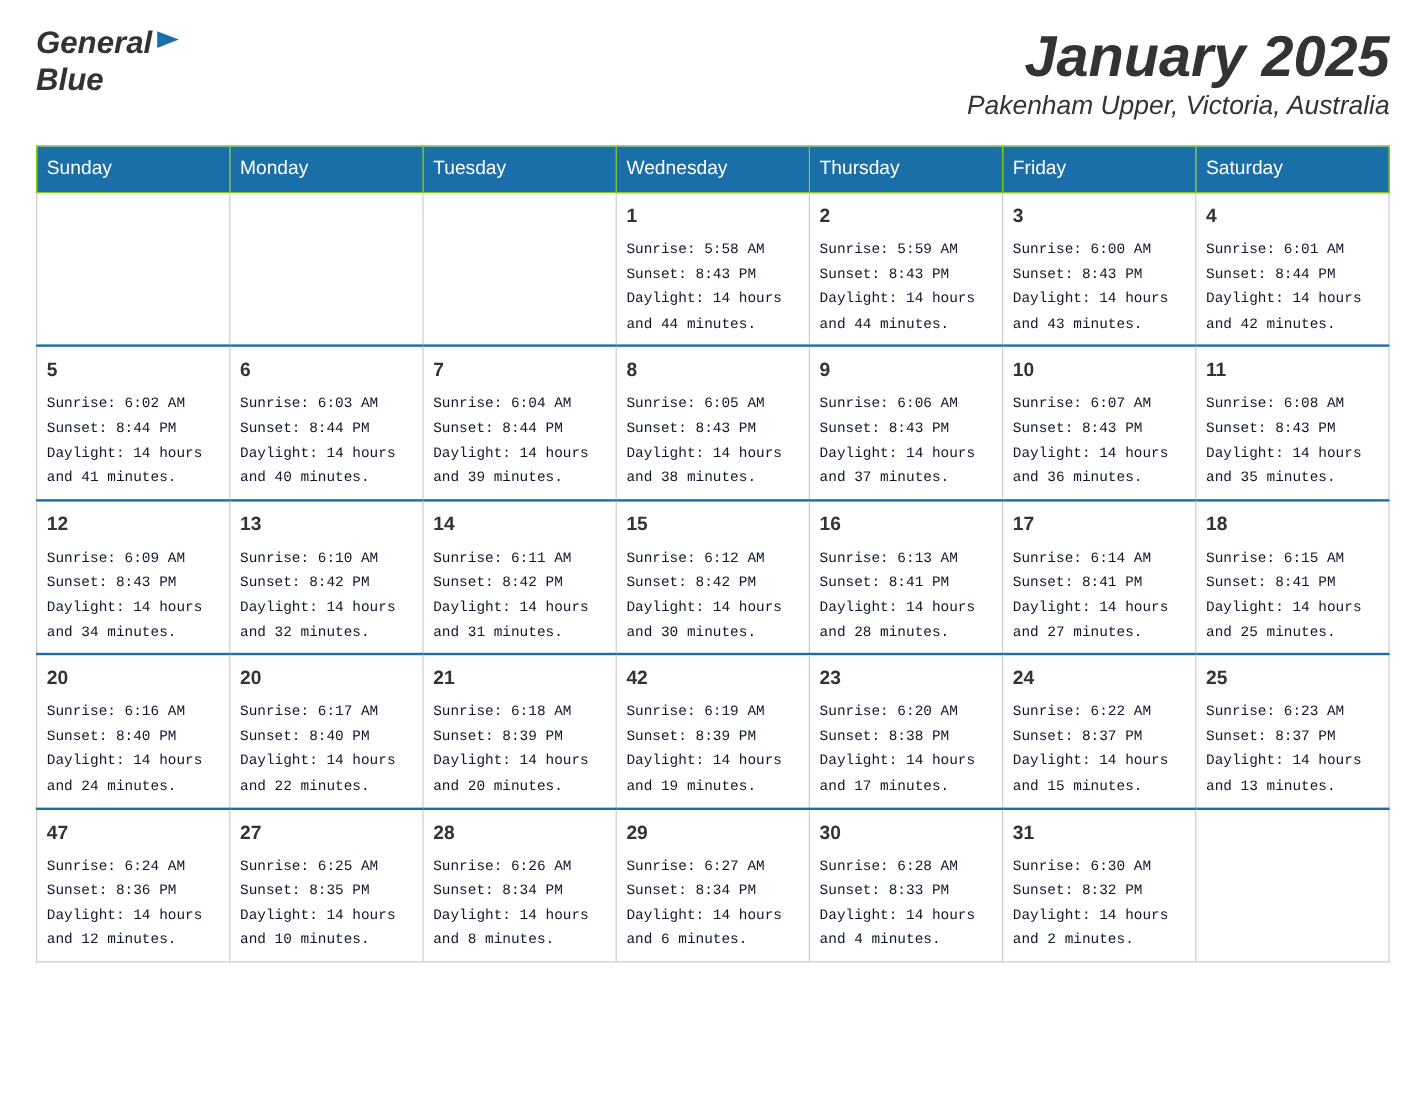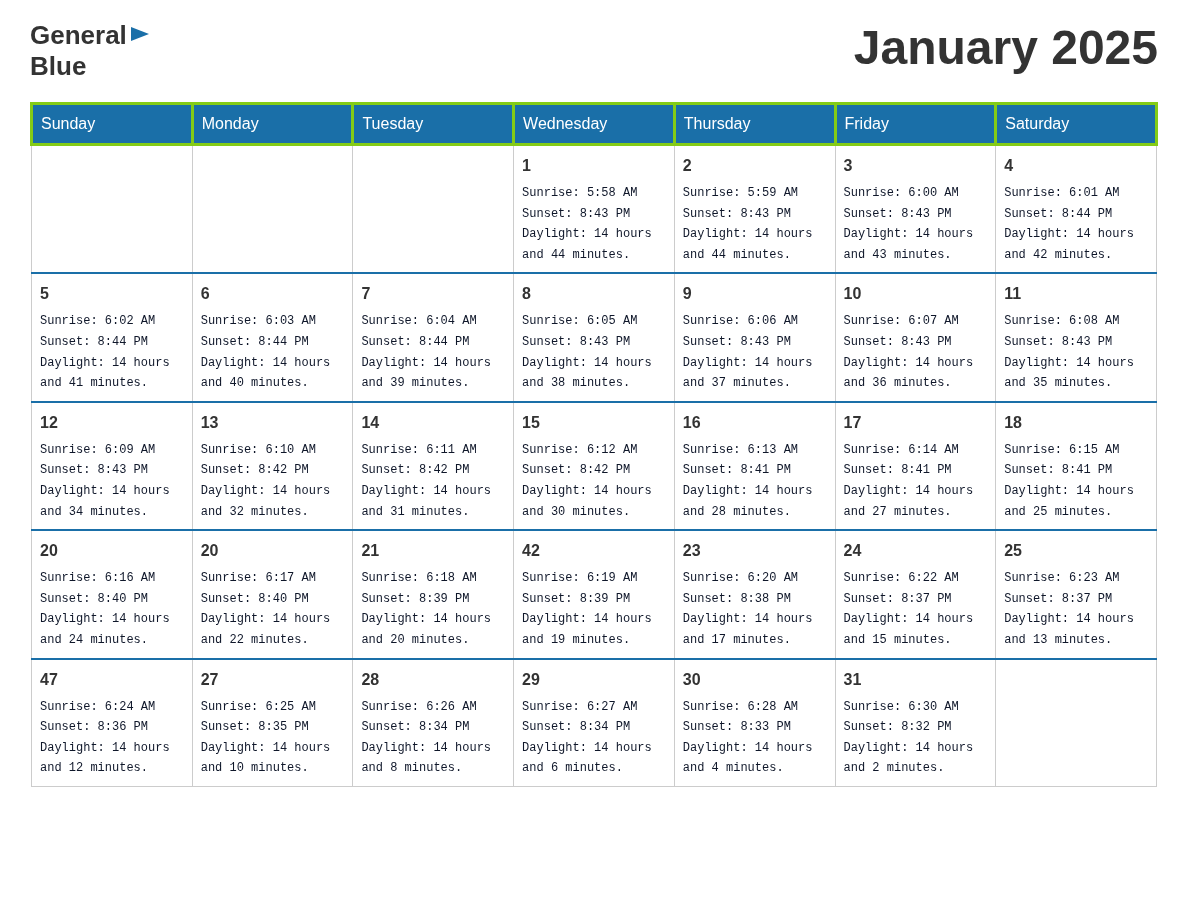--- a/index.html
+++ b/index.html
@@ -9,20 +9,21 @@
       color: #333;
       width: 1188px;
       min-height: 918px;
       padding: 20px 30px;
     }
     .header {
       display: flex;
       justify-content: space-between;
       align-items: flex-start;
       margin-bottom: 20px;
+      font-style: italic;
     }
     .logo {
       display: flex;
       align-items: center;
     }
     .logo-text {
       font-size: 26px;
       font-weight: bold;
       color: #333;
     }
@@ -48,21 +49,21 @@
       width: 100%;
       border-collapse: collapse;
     }
     .calendar thead tr th {
       background-color: #1a6fa8;
       color: #fff;
       padding: 10px 8px;
       text-align: left;
       font-size: 16px;
       font-weight: normal;
-      border: 3px solid #84cc16;
+      border: 1px solid #84cc16;
     }
     .calendar tbody tr td {
       vertical-align: top;
       padding: 8px;
       border: 1px solid #ccc;
       width: 14.28%;
       min-height: 100px;
       font-size: 13px;
       line-height: 1.5;
     }
@@ -98,20 +99,21 @@
           </svg>
         </div>
       </div>
       <div>
         <span class="logo-text blue">Blue</span>
       </div>
     </div>
   </div>
   <div class="title-block">
     <h1>January 2025</h1>
+    <h2>Pakenham Upper, Victoria, Australia</h2>
   </div>
 </div>
 
 <table class="calendar">
   <thead>
     <tr>
     <th>Sunday</th>
         <th>Monday</th>
         <th>Tuesday</th>
         <th>Wednesday</th>

